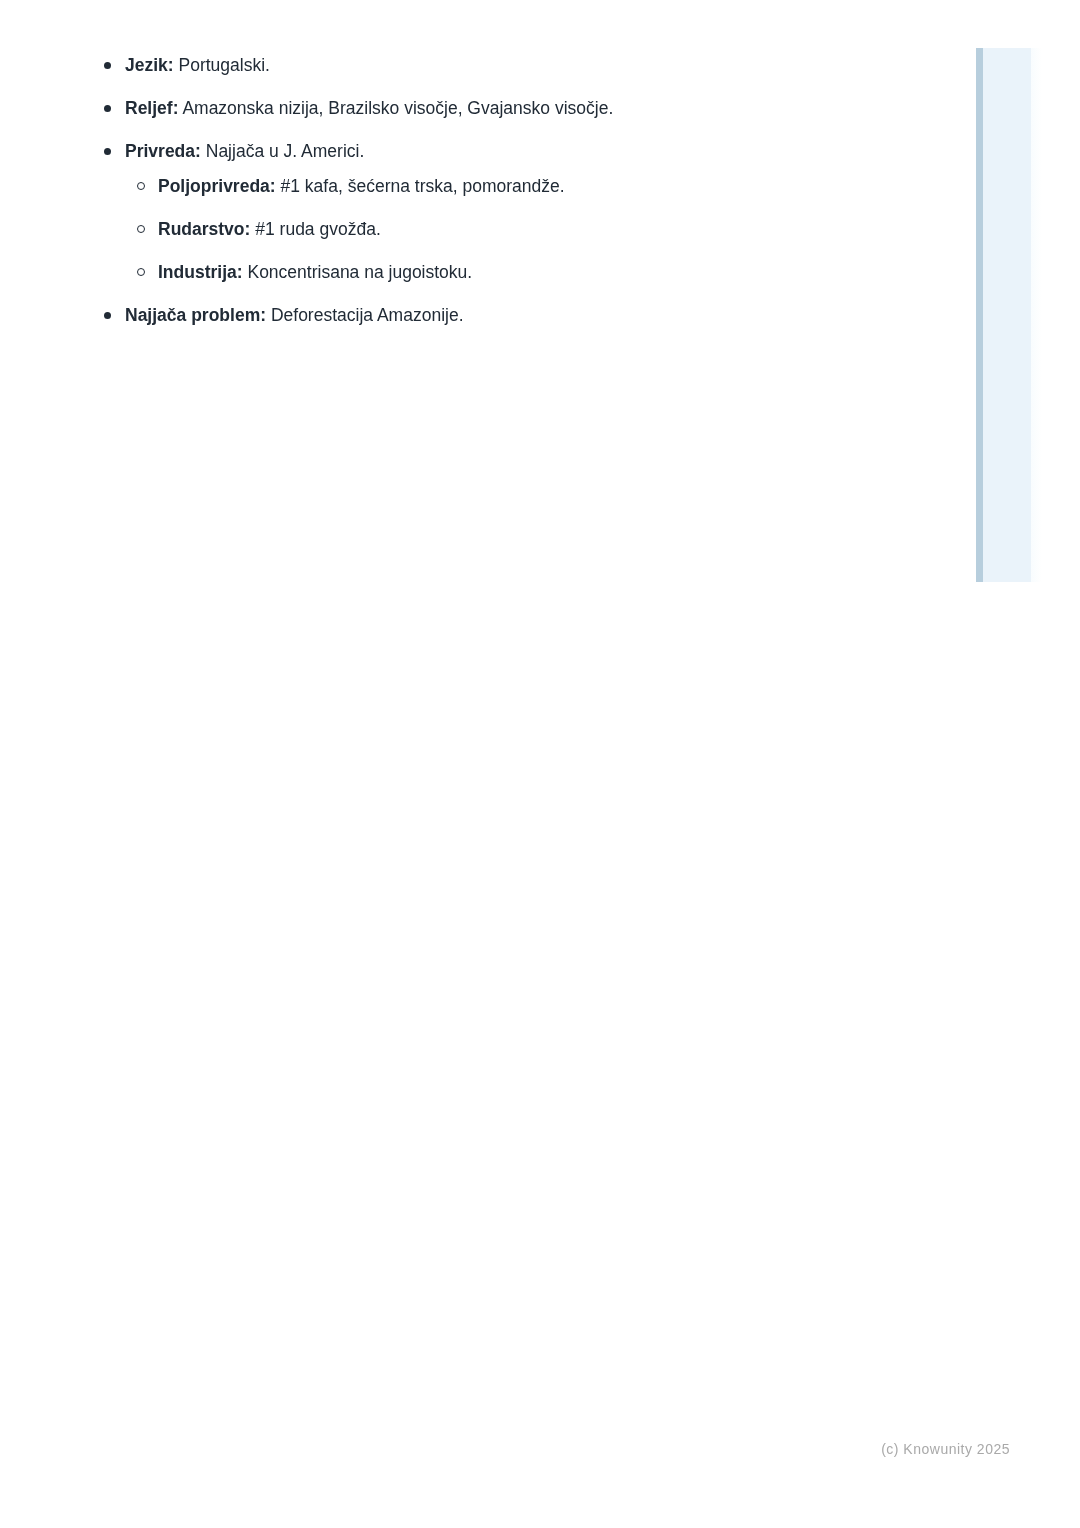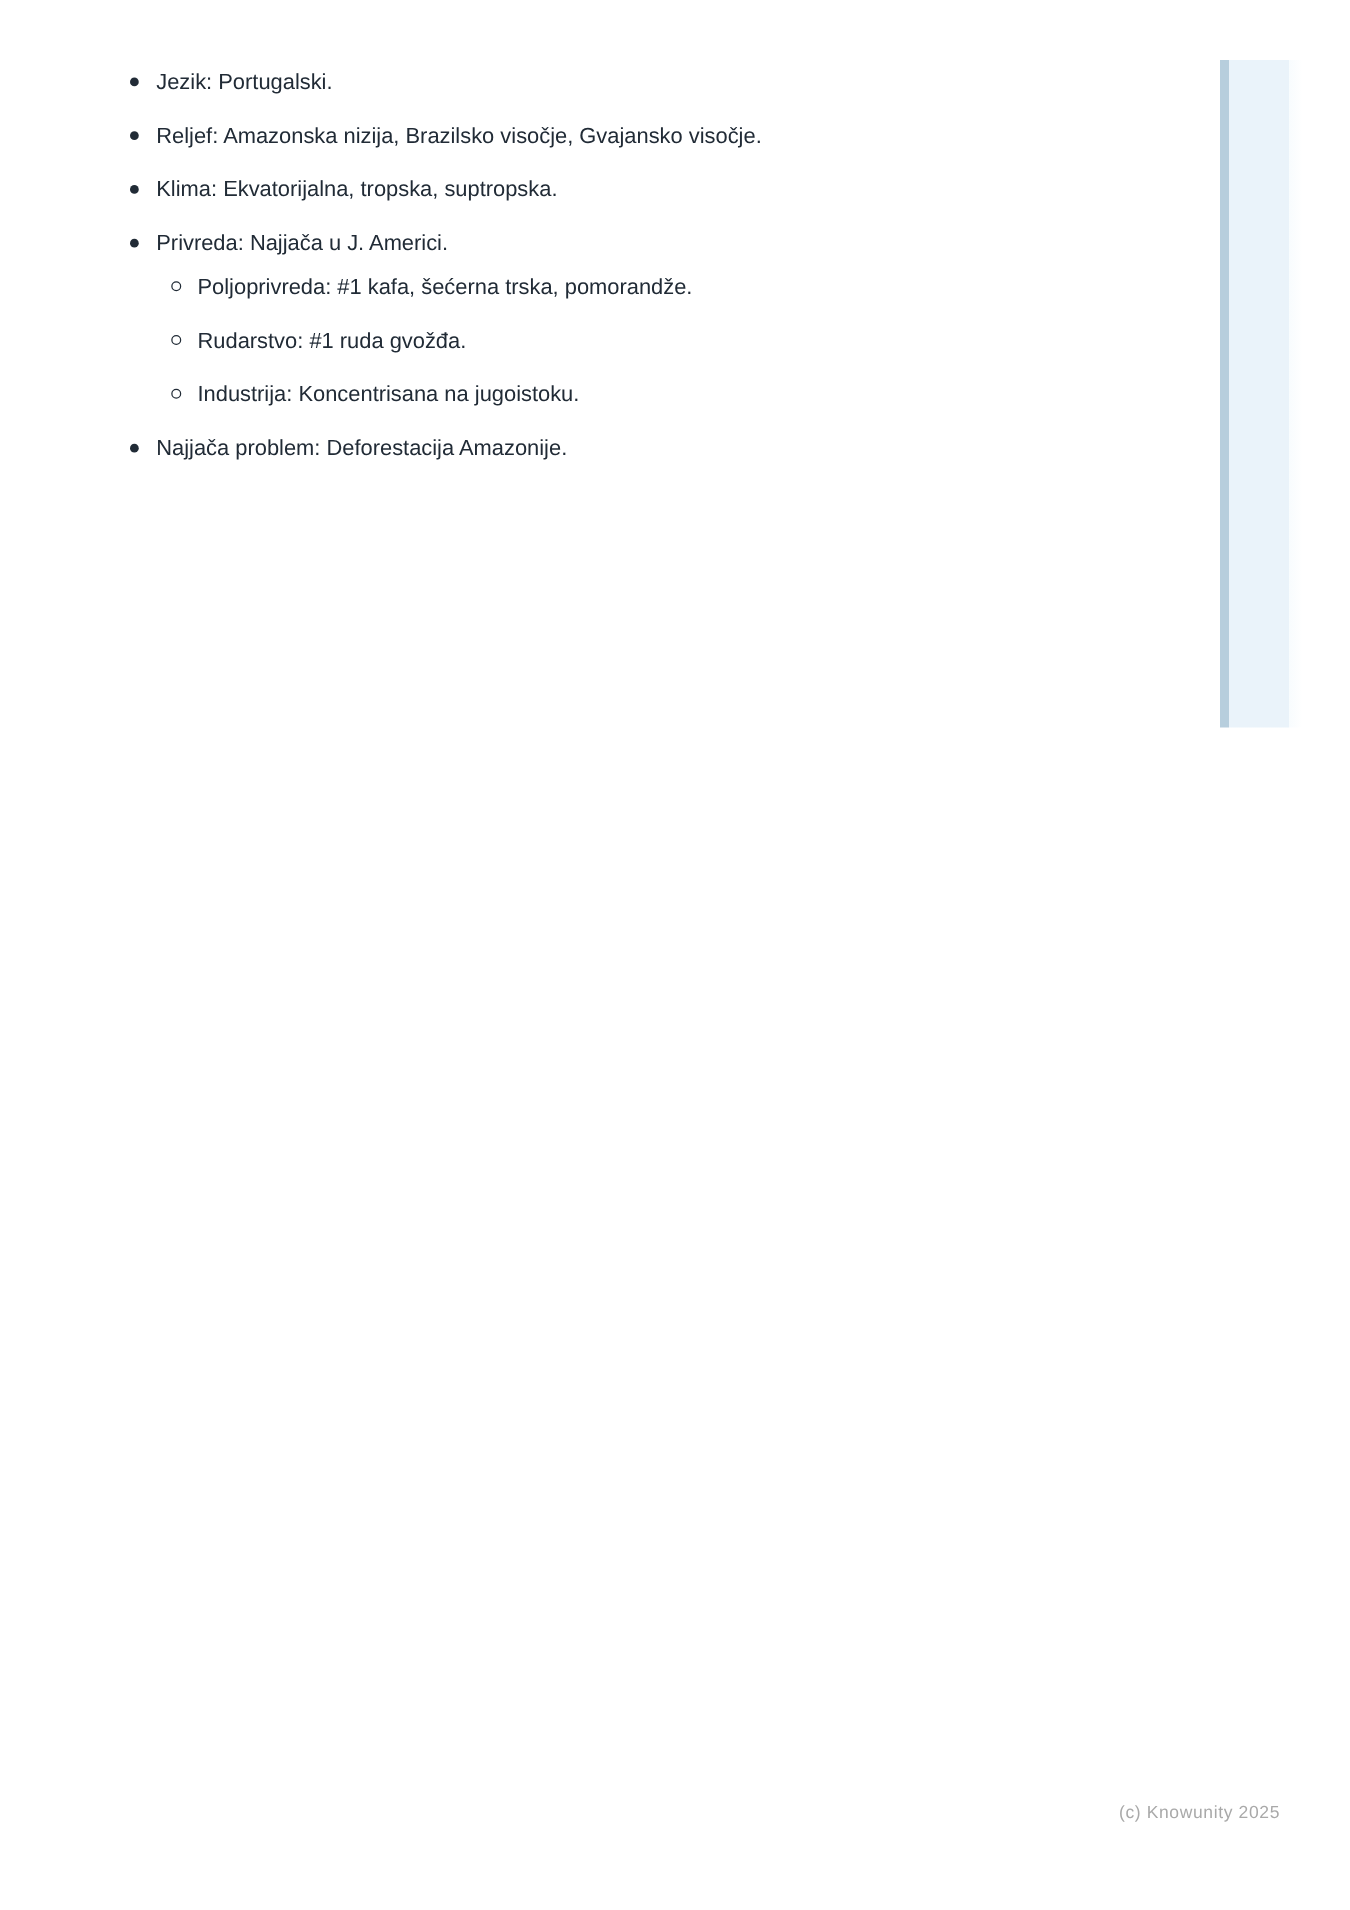--- a/index.html
+++ b/index.html
@@ -57,40 +57,40 @@
     position: absolute;
     left: 12px;
     top: 9px;
     width: 8px;
     height: 8px;
     border-radius: 50%;
     border: 1.6px solid #212b36;
     background: transparent;
   }
   li.has-sublist { }
-  .lbl { font-weight: 400; }
+  .lbl { font-weight: 700; }
 
   
   .scroll-track {
     position: absolute;
     left: 976px;
     top: 48px;
     width: 66px;
     height: 534px;
     background: linear-gradient(to right,
       #b7cedd 0px, #b7cedd 7px,
       #eaf3fa 7px, #eaf3fa 55px,
       #f8fcfe 55px, #ffffff 66px);
   }
 
   
   .footer {
     position: absolute;
     top: 1441px;
-    right: 56px;
+    right: 70px;
     font-size: 14px;
     letter-spacing: 0.5px;
     color: #a9a9a9;
   }
 </style>
 </head>
 <body>
 
 <div class="page">
 
@@ -102,25 +102,20 @@
       <span>Portugalski.</span>
     </li>
 
     <li>
       <span class="bullet-dot"></span>
       <span class="lbl">Reljef:</span> 
       <span>Amazonska nizija, Brazilsko visočje, Gvajansko visočje.</span>
     </li>
 
 
-    <li>
-      <span class="bullet-dot"></span>
-      <span class="lbl">Klima:</span> 
-      <span>Ekvatorijalna, tropska, suptropska.</span>
-    </li>
 
 
 
     <li class="has-sublist">
       <span class="bullet-dot"></span>
       <span class="lbl">Privreda:</span> 
       <span>Najjača u J. Americi.</span>
 
       <ul class="sublist">
         <li>

